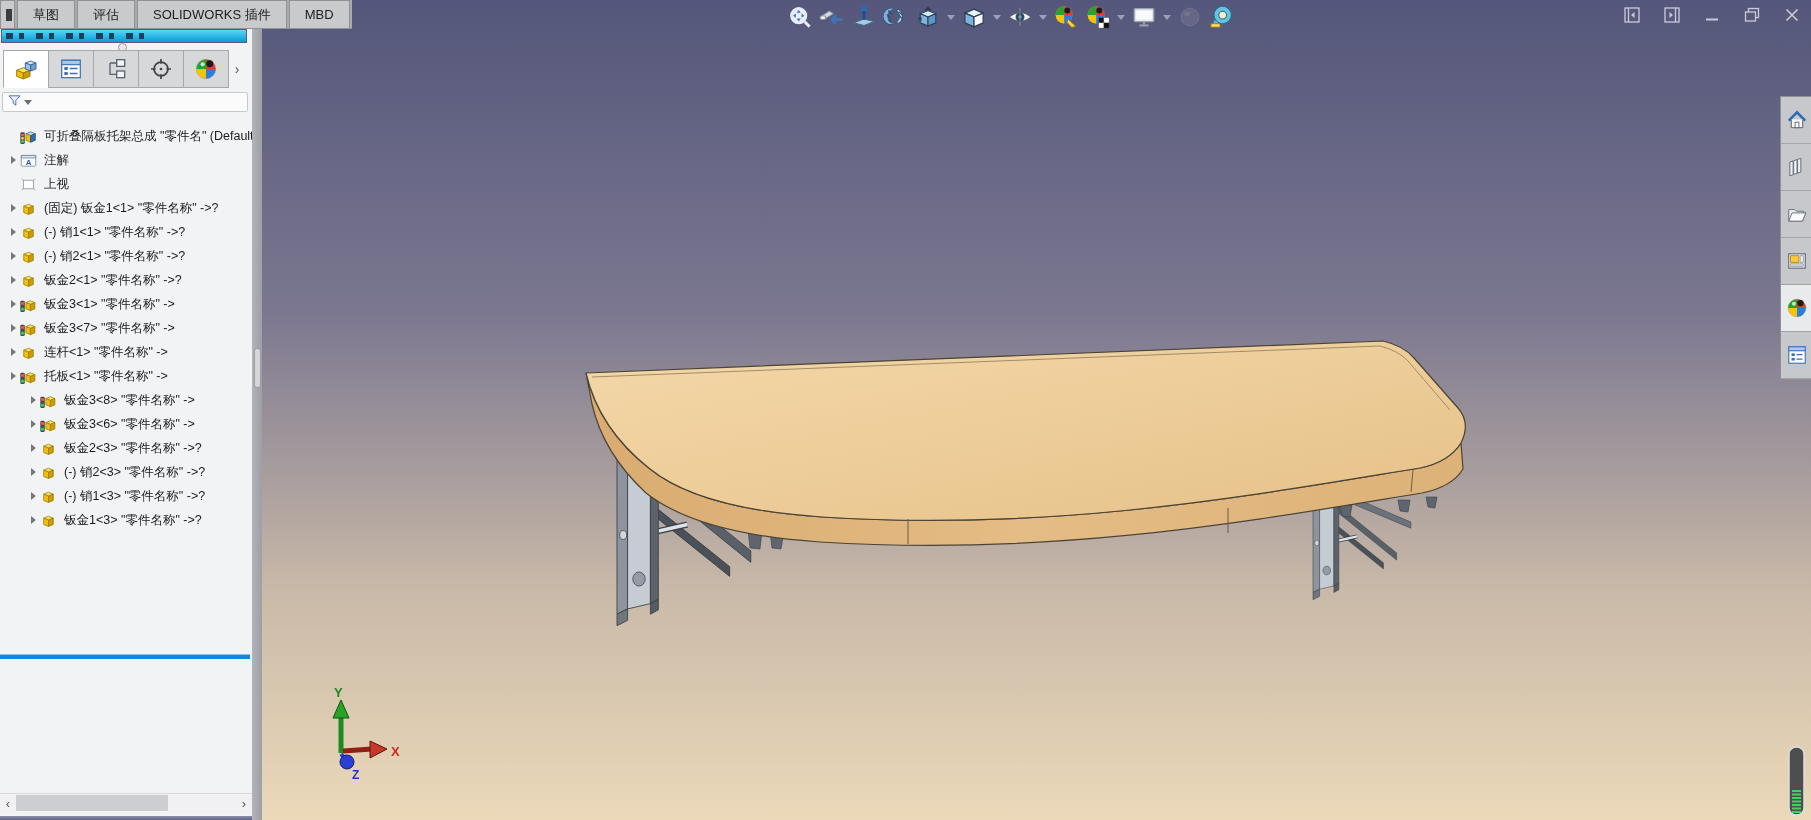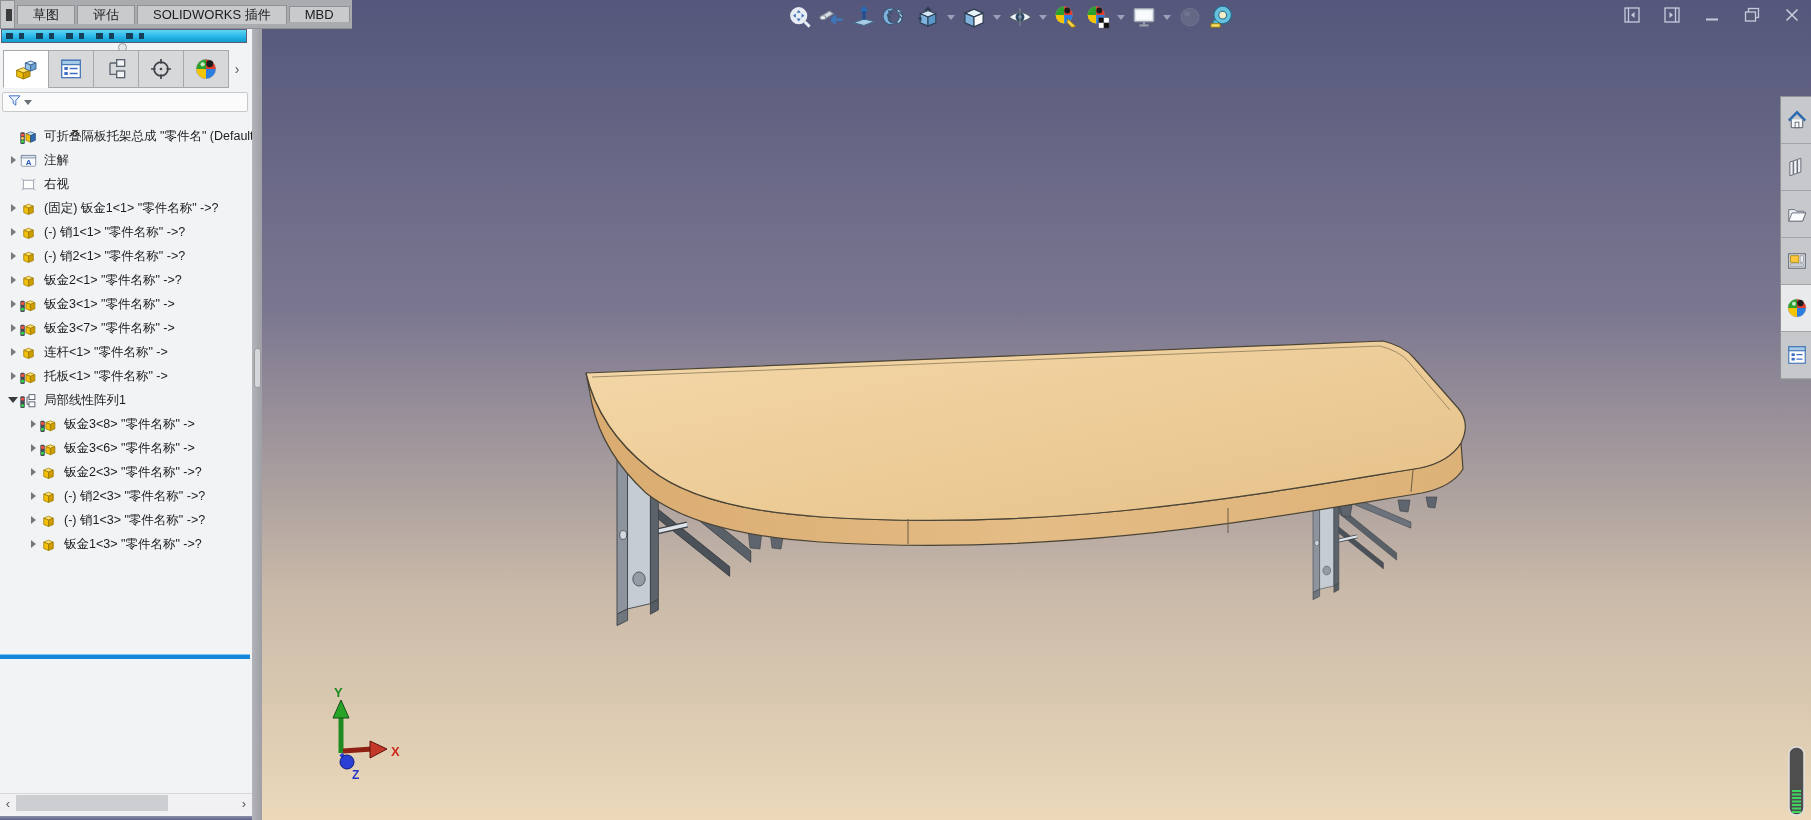--- a/index.html
+++ b/index.html
@@ -162,21 +162,21 @@
           <line x1="1792" y1="801.5" x2="1801" y2="801.5"></line>
         <line x1="1792" y1="805" x2="1801" y2="805"></line>
           <line x1="1792" y1="808.5" x2="1801" y2="808.5"></line>
         <line x1="1792" y1="812" x2="1801" y2="812"></line>
       </g>
     </g>
   </svg>
 
   <div id="menu-strip">
     <div class="mtab partial"></div>
-    <div id="menu-tabs" style="display:flex;align-items:center;">
+    <div id="menu-tabs" style="display:flex;">
         <div class="mtab">草图</div>
         <div class="mtab">评估</div>
         <div class="mtab">SOLIDWORKS 插件</div>
         <div class="mtab">MBD</div>
       </div>
   </div>
 
   <div id="headsup">
       <button class="hu"><svg viewBox="0 0 20 20">
           <circle cx="9" cy="9" r="6" fill="rgba(240,245,252,0.95)" stroke="#e8ecf4" stroke-width="1.2"></circle>
@@ -366,21 +366,21 @@
               <text x="8" y="12.3" font-size="7.5" font-weight="bold" fill="#2b5cb8" text-anchor="middle">A</text>
             </svg></span>
           <span class="tlabel">注解</span>
         </div>
         <div class="trow">
           <span class="exp"></span>
           <span class="ticon"><svg viewBox="0 0 16 16">
               <rect x="3.2" y="4" width="9.6" height="8" fill="#fdfefe" stroke="#9aa4b0" stroke-width="0.9"></rect>
               <path d="M3.2 4 L1.6 2.8 M12.8 4 L14.4 2.8 M3.2 12 L1.6 13.2 M12.8 12 L14.4 13.2" stroke="#9aa4b0" stroke-width="0.9"></path>
             </svg></span>
-          <span class="tlabel">右视</span>
+          <span class="tlabel">上视</span>
         </div>
         <div class="trow">
           <span class="exp collapsed">
             <i></i>
           </span>
           <span class="ticon"><svg viewBox="0 0 16 16">
               <polygon points="3.5,5.8 8,4 12.5,5.8 8,7.6" fill="#ffe06a" stroke="#9a7a00" stroke-width="0.7"></polygon>
               <polygon points="3.5,5.8 8,7.6 8,13.6 3.5,11.8" fill="#f2bf0d" stroke="#9a7a00" stroke-width="0.7"></polygon>
               <polygon points="12.5,5.8 8,7.6 8,13.6 12.5,11.8" fill="#cf9c00" stroke="#9a7a00" stroke-width="0.7"></polygon>
             </svg></span>
@@ -464,34 +464,20 @@
           </span>
           <span class="ticon"><svg viewBox="0 0 16 16">
               <rect x="0.3" y="4.5" width="4.2" height="10.5" rx="1.2" fill="#434a52"></rect>
               <circle cx="2.4" cy="7" r="1.5" fill="#ff5040"></circle>
               <circle cx="2.4" cy="12.4" r="1.5" fill="#35d04a"></circle>
               <polygon points="5.5,6.2 9.8,4.5 14,6.2 9.8,7.9" fill="#ffe06a" stroke="#9a7a00" stroke-width="0.7"></polygon>
               <polygon points="5.5,6.2 9.8,7.9 9.8,13.8 5.5,12.1" fill="#f2bf0d" stroke="#9a7a00" stroke-width="0.7"></polygon>
               <polygon points="14,6.2 9.8,7.9 9.8,13.8 14,12.1" fill="#cf9c00" stroke="#9a7a00" stroke-width="0.7"></polygon>
             </svg></span>
           <span class="tlabel">托板&lt;1&gt; "零件名称" -&gt;</span>
-        </div>
-        <div class="trow">
-          <span class="exp expanded">
-            <i></i>
-          </span>
-          <span class="ticon"><svg viewBox="0 0 16 16">
-              <rect x="0.3" y="4" width="4.2" height="11" rx="1.2" fill="#434a52"></rect>
-              <circle cx="2.4" cy="6.6" r="1.5" fill="#ff5040"></circle>
-              <circle cx="2.4" cy="12.7" r="1.5" fill="#35d04a"></circle>
-              <rect x="8.5" y="2.5" width="5.5" height="4.6" fill="#fdfdfd" stroke="#5a6470" stroke-width="0.9"></rect>
-              <rect x="8.5" y="9.3" width="5.5" height="4.6" fill="#fdfdfd" stroke="#5a6470" stroke-width="0.9"></rect>
-              <path d="M6.6 4.8 H8.5 M6.6 11.6 H8.5 M6.6 4.8 V11.6" stroke="#5a6470" stroke-width="0.9" fill="none"></path>
-            </svg></span>
-          <span class="tlabel">局部线性阵列1</span>
         </div>
         <div class="trow ind1">
           <span class="exp collapsed">
             <i></i>
           </span>
           <span class="ticon"><svg viewBox="0 0 16 16">
               <rect x="0.3" y="4.5" width="4.2" height="10.5" rx="1.2" fill="#434a52"></rect>
               <circle cx="2.4" cy="7" r="1.5" fill="#ff5040"></circle>
               <circle cx="2.4" cy="12.4" r="1.5" fill="#35d04a"></circle>
               <polygon points="5.5,6.2 9.8,4.5 14,6.2 9.8,7.9" fill="#ffe06a" stroke="#9a7a00" stroke-width="0.7"></polygon>

